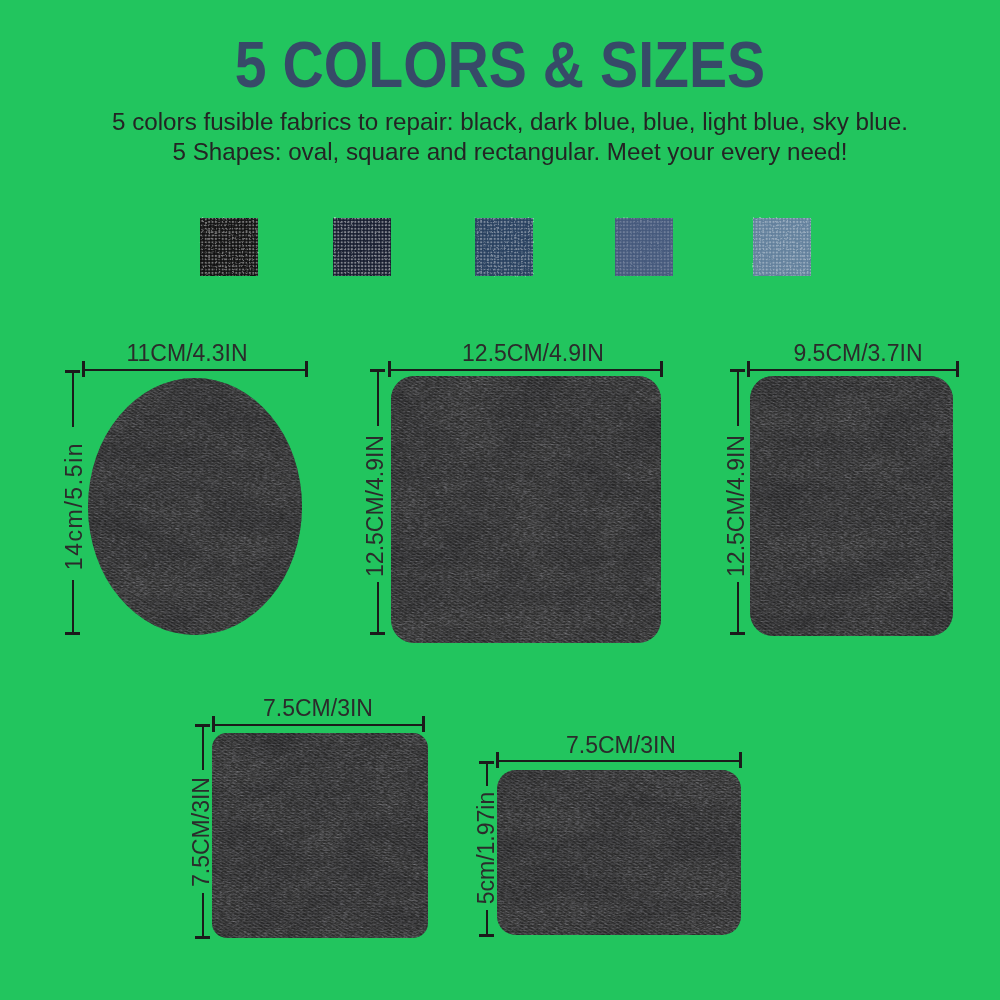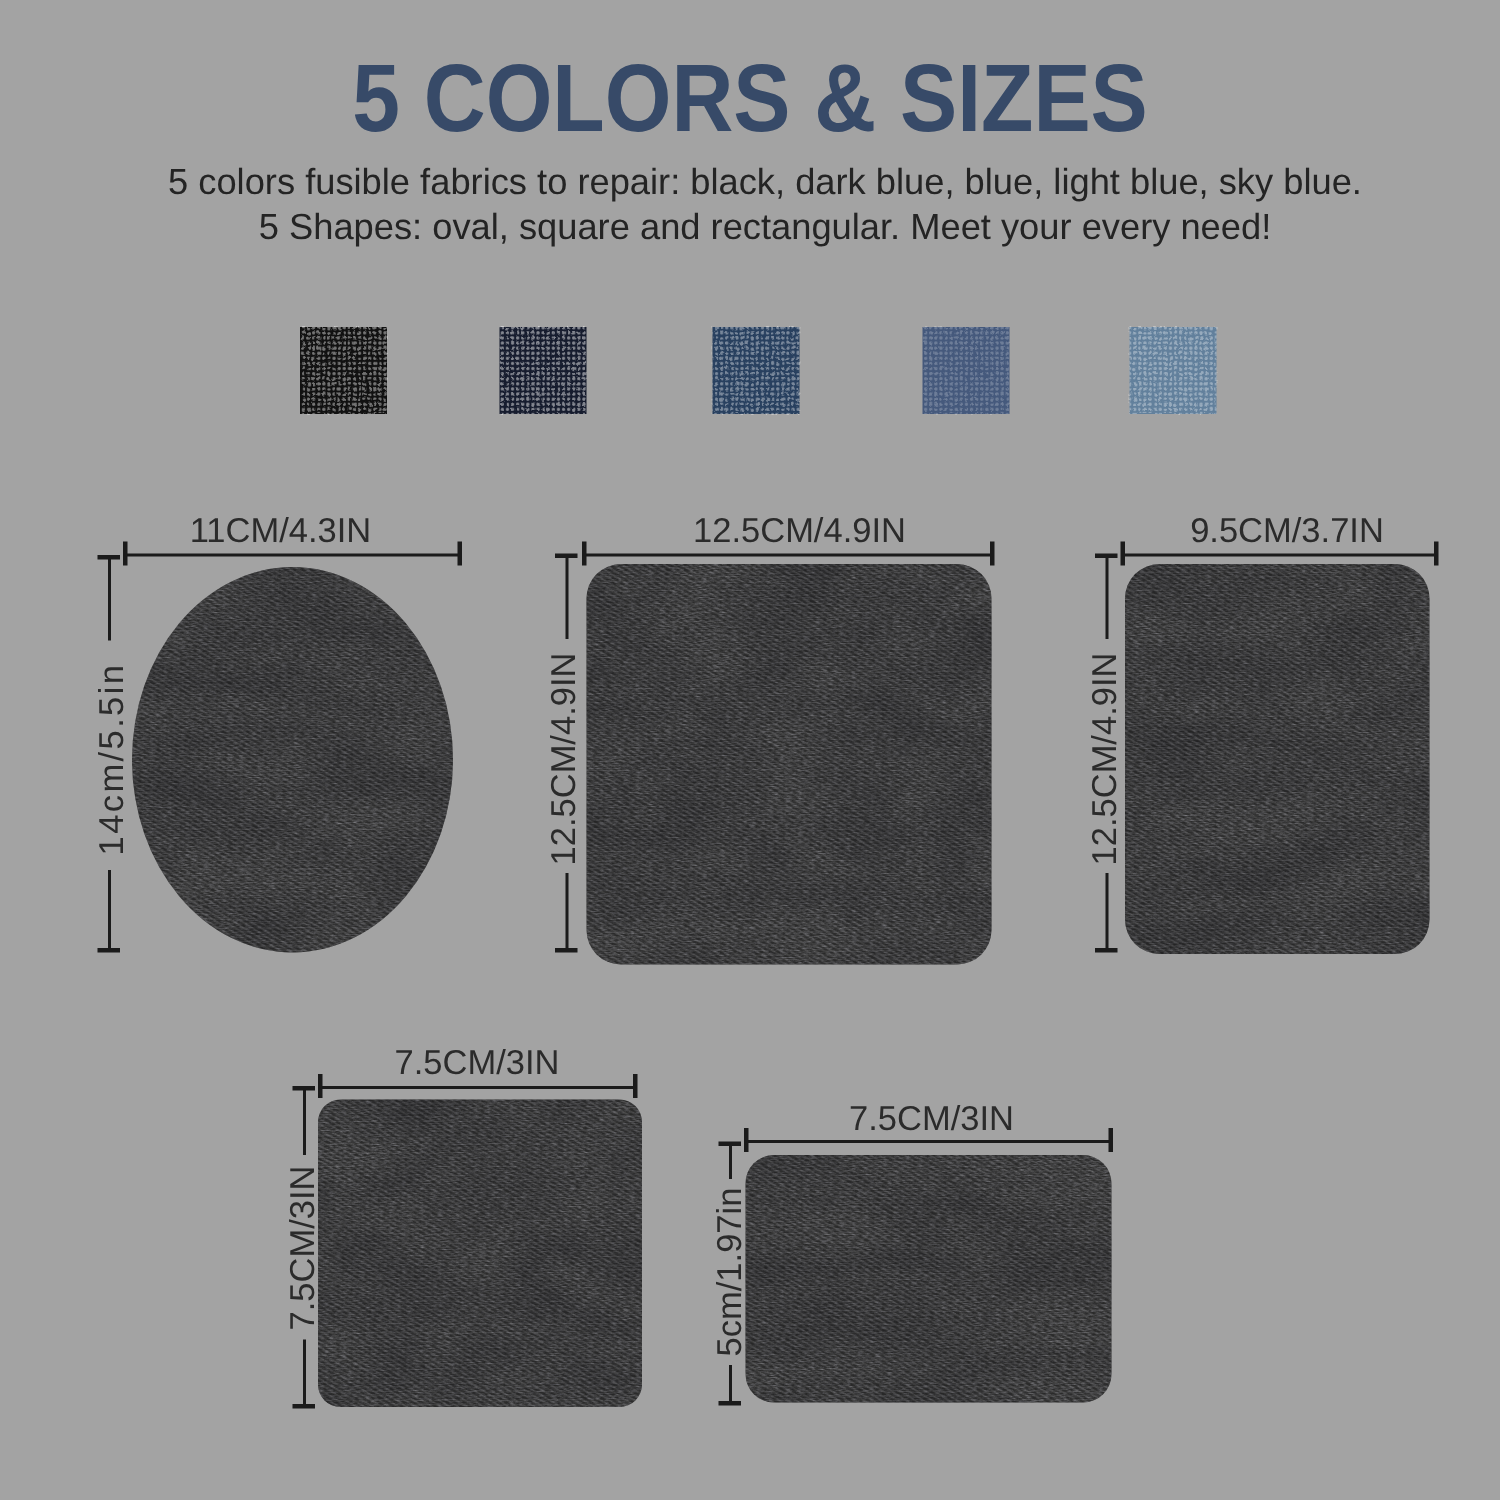--- a/index.html
+++ b/index.html
@@ -1,18 +1,18 @@
 <!DOCTYPE html>
 <html><head>
 <meta charset="utf-8">
 <style>
   html,body{margin:0;padding:0;background:#fff;}
   body{width:1000px;height:1000px;overflow:hidden;position:relative;
        font-family:"Liberation Sans",sans-serif;-webkit-font-smoothing:antialiased;}
-  #stage{position:absolute;left:0;top:0;width:1000px;height:1000px;background:#a3a3a3;}
+  #stage{position:absolute;left:0;top:0;width:1000px;height:1000px;background:#22c55e;}
   .abs{position:absolute;}
 
   
   #title{left:0;top:29px;width:1000px;text-align:center;font-size:64px;line-height:72px;
          font-weight:700;color:#374a68;white-space:nowrap;
          transform:scaleX(0.893);transform-origin:50% 50%;}
   .sub{left:10px;width:1000px;text-align:center;font-size:24.2px;line-height:30px;color:#242424;white-space:nowrap;}
   #sub1{top:107px;}
   #sub2{top:137px;}
 </style>

